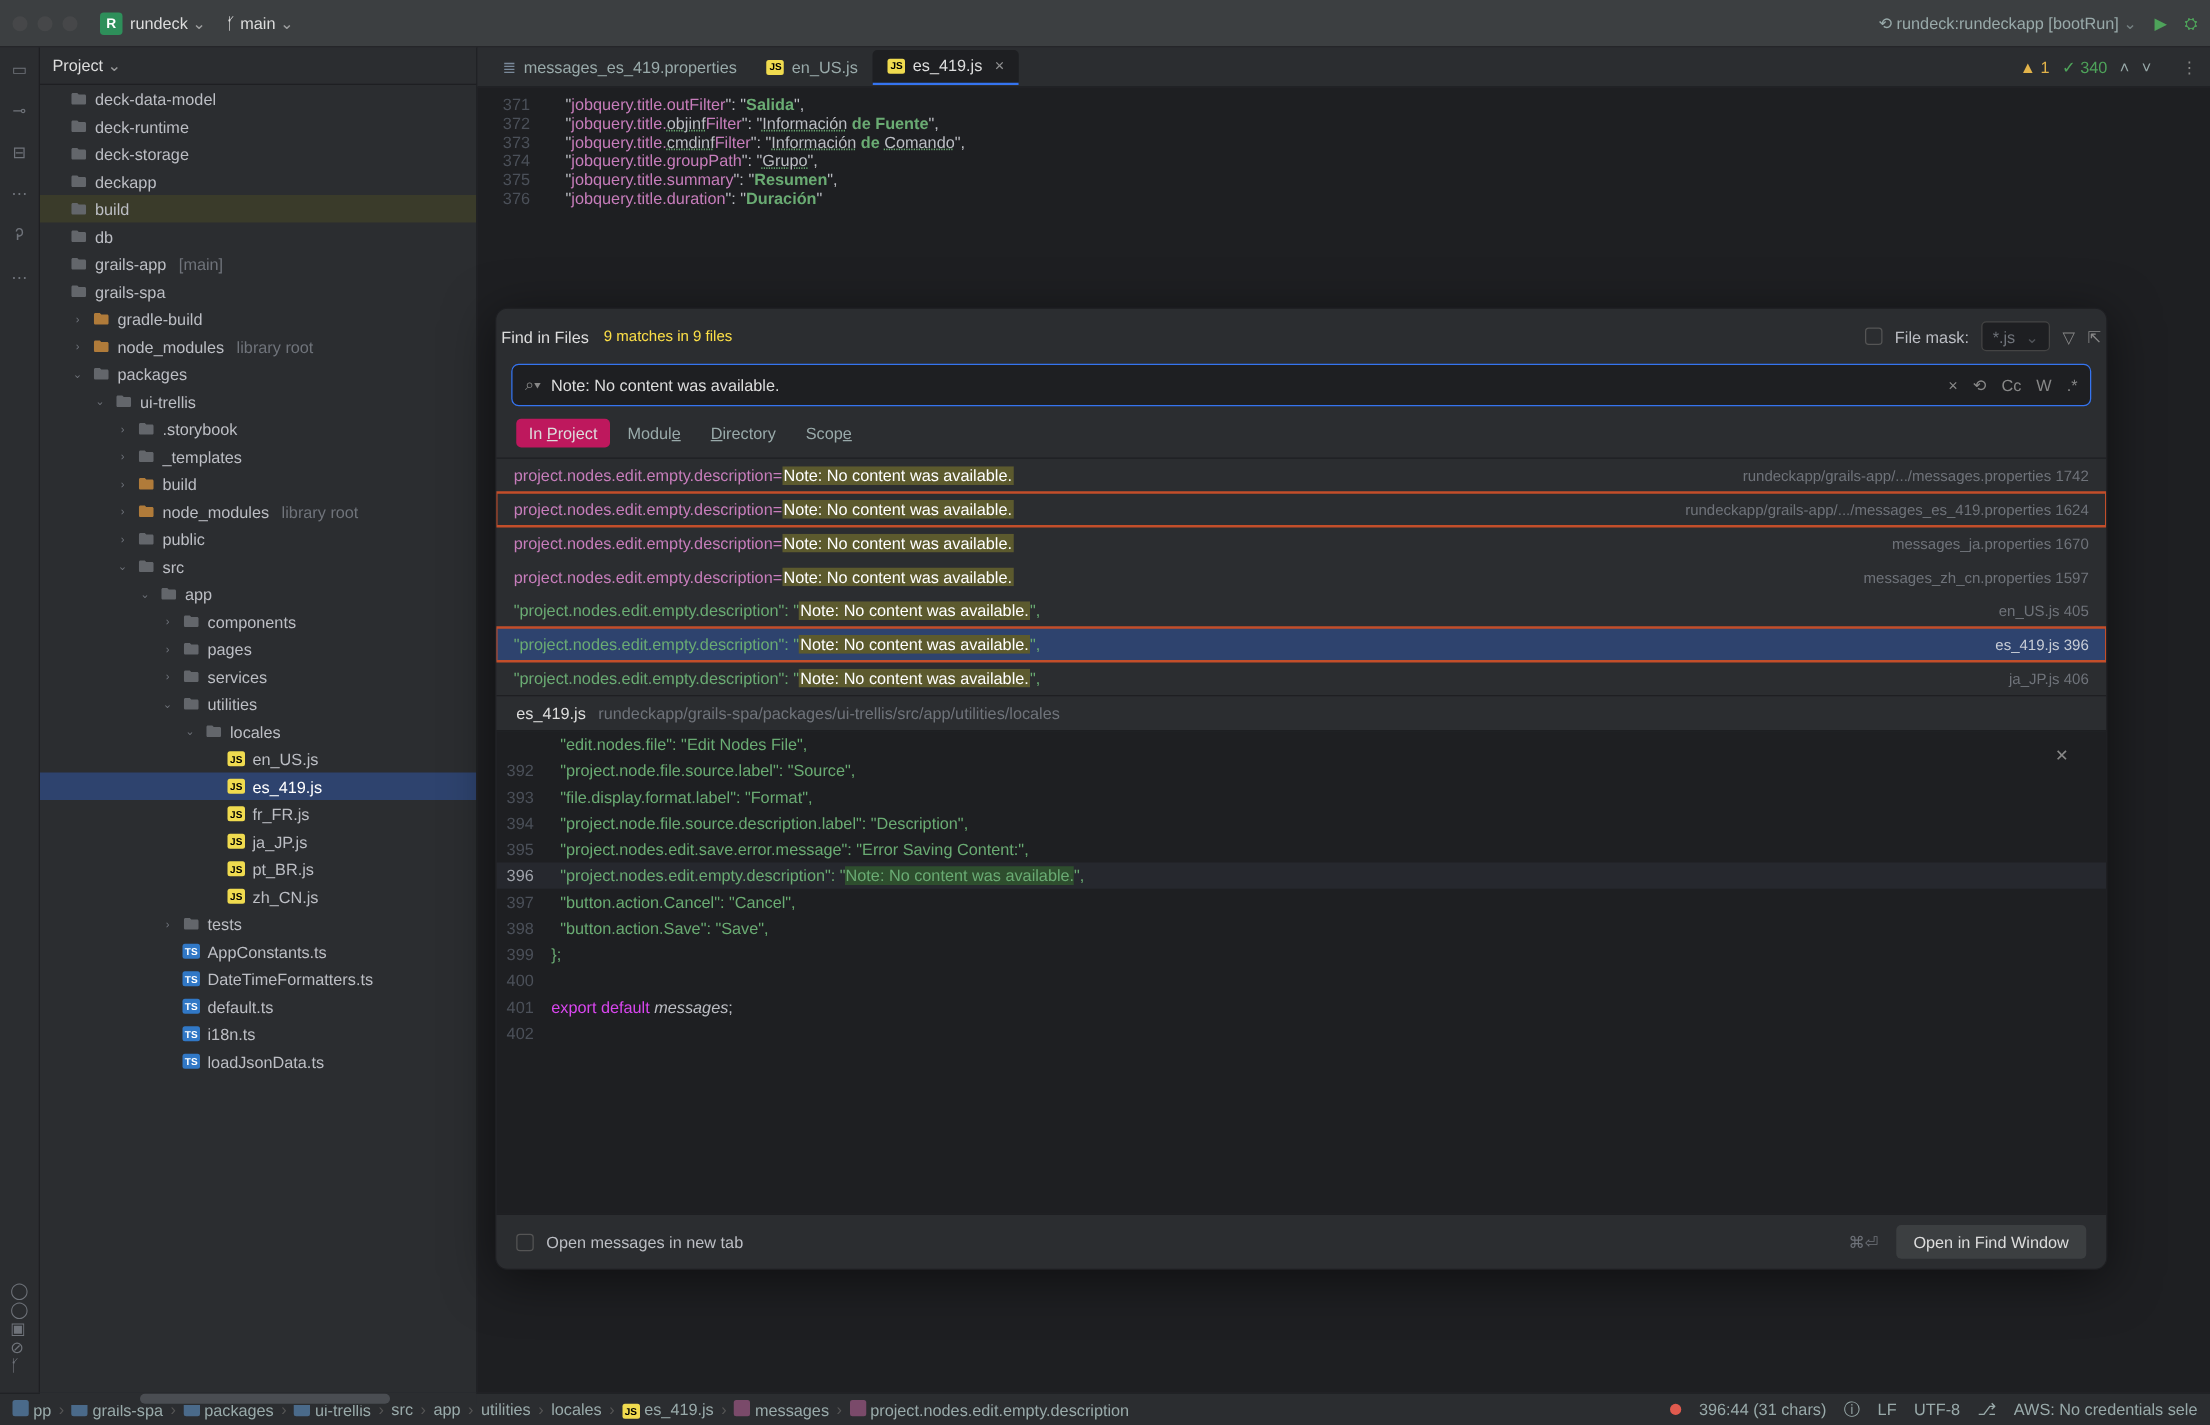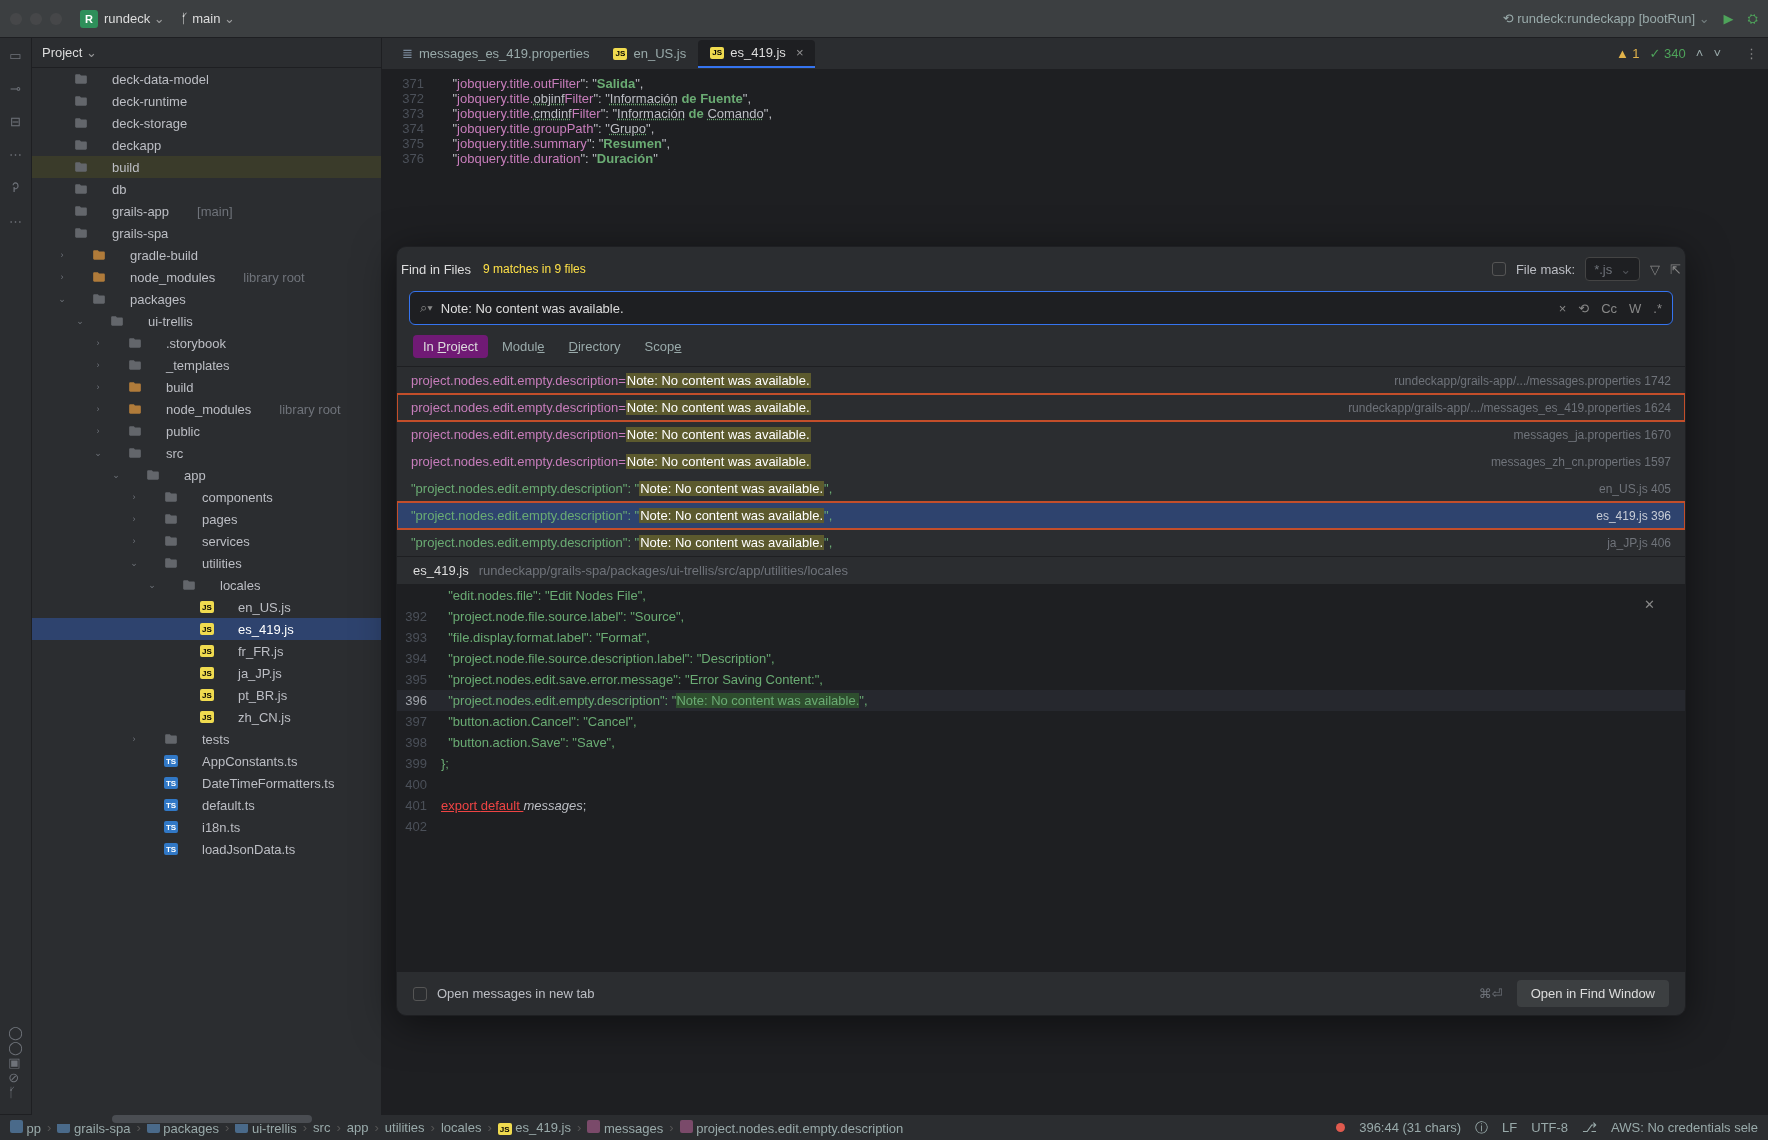--- a/index.html
+++ b/index.html
@@ -18,21 +18,21 @@
 
 
 .shell { display:flex; height:calc(1140px - 38px - 26px); }
 .gutter { width:32px; background:#2b2d30; border-right:1px solid #1e1f22; display:flex; flex-direction:column; align-items:center; padding-top:10px; gap:18px; color:#6f737a; }
 .gutter .dots { margin-top:auto; margin-bottom:14px; color:#6f737a; }
 
 .side { width:350px; background:#2b2d30; border-right:1px solid #1e1f22; }
 .side-hdr { height:30px; display:flex; align-items:center; padding:0 10px; color:#ddd; border-bottom:1px solid #1e1f22; }
 .side-hdr .chev::after { content:" ⌄"; opacity:.6; }
 .tree { overflow-y:auto; height:calc(100% - 30px); }
-.tree .row { display:flex; align-items:center; height:22px; padding-left:6px; gap:24px; white-space:nowrap; cursor:pointer; }
+.tree .row { display:flex; align-items:center; height:22px; padding-left:6px; gap:6px; white-space:nowrap; cursor:pointer; }
 .tree .row.sel { background:#2e436e; color:#fff; }
 .tree .row.mark { background:#3a3b2a; }
 .ico-dir { width:14px; height:14px; display:inline-block; }
 .ico-dir svg { width:14px; height:14px; fill:#63666b; }
 .ico-dir.orange svg { fill:#b07b3a; }
 .ico-js { background:#f0db4f; color:#000; font-size:8px; font-weight:700; width:14px; height:12px; display:inline-flex; align-items:center; justify-content:center; border-radius:2px; }
 .ico-ts { background:#3178c6; color:#fff; font-size:8px; font-weight:700; width:14px; height:12px; display:inline-flex; align-items:center; justify-content:center; border-radius:2px; }
 .tree .lbl2 { color:#6f737a; margin-left:4px; }
 .tree .ar { width:12px; text-align:center; color:#6f737a; font-size:9px; }
 
@@ -67,21 +67,21 @@
 .modal-hdr .ib { color:#888; cursor:pointer; }
 
 .searchbox { margin:4px 12px; background:#1e1f22; border:1px solid #3574f0; border-radius:6px; height:34px; display:flex; align-items:center; padding:0 10px; }
 .searchbox .mag { color:#888; margin-right:8px; }
 .searchbox input { flex:1; background:transparent; border:none; outline:none; color:#ddd; font-size:13px; }
 .searchbox input::selection { background:#214283; }
 .searchbox .tools { display:flex; gap:12px; color:#888; }
 
 .scopes { padding:6px 16px 8px; display:flex; gap:4px; }
 .scopes .s { padding:4px 10px; border-radius:4px; color:#9aa; cursor:pointer; }
-.scopes .s.active { background:#701a75; color:#ddd; }
+.scopes .s.active { background:#be185d; color:#ddd; }
 .scopes .s u { text-decoration:underline; }
 
 .results { flex:0 0 auto; max-height:210px; overflow-y:auto; border-top:1px solid #1e1f22; border-bottom:1px solid #1e1f22; }
 .results .r { display:flex; align-items:center; height:27px; padding:0 14px; cursor:pointer; }
 .results .r.sel { background:#2e436e; color:#fff; }
 .results .r.box { outline:2px solid #c34e2a; outline-offset:-1px; }
 .results .r .left { flex:1; white-space:nowrap; overflow:hidden; text-overflow:ellipsis; }
 .results .r .left .pk { color:#c77dbb; }
 .results .r .left .hl { background:#5c5a2e; color:#fff; padding:0 1px; }
 .results .r .left .qt { color:#6aab73; }
@@ -91,21 +91,21 @@
 .preview-hdr { padding:6px 16px; display:flex; gap:10px; color:#6f737a; border-bottom:1px solid #1e1f22; }
 .preview-hdr .fname { color:#ddd; font-weight:500; }
 .preview { flex:1; overflow:auto; background:#1e1f22; font-family:"JetBrains Mono",Consolas,monospace; font-size:13px; }
 .preview .ln { display:flex; height:21px; align-items:center; }
 .preview .ln.sel { background:#26282e; }
 .preview .num { width:44px; text-align:right; padding-right:14px; color:#4b5059; }
 .preview .num.cur { color:#a0a4ab; }
 .preview .code { white-space:pre; }
 .preview .str { color:#6aab73; }
 .preview .hl { background:#2e4e2e; }
-.preview .kw { color:#ef4444;text-decoration:underline; }
+.preview .kw { color:#d946ef; }
 .preview .id { color:#bcbec4; font-style:italic; }
 .preview .close-x { position:absolute; right:30px; top:350px; color:#888; cursor:pointer; }
 
 .modal-ftr { height:44px; border-top:1px solid #1e1f22; display:flex; align-items:center; padding:0 16px; gap:10px; }
 .modal-ftr .cb { width:14px; height:14px; border:1px solid #555; border-radius:3px; }
 .modal-ftr .right { margin-left:auto; display:flex; align-items:center; gap:14px; }
 .modal-ftr .kb { color:#6f737a; }
 .modal-ftr .btn { background:#3c3f41; padding:6px 14px; border-radius:4px; color:#ddd; cursor:pointer; }
 
 

